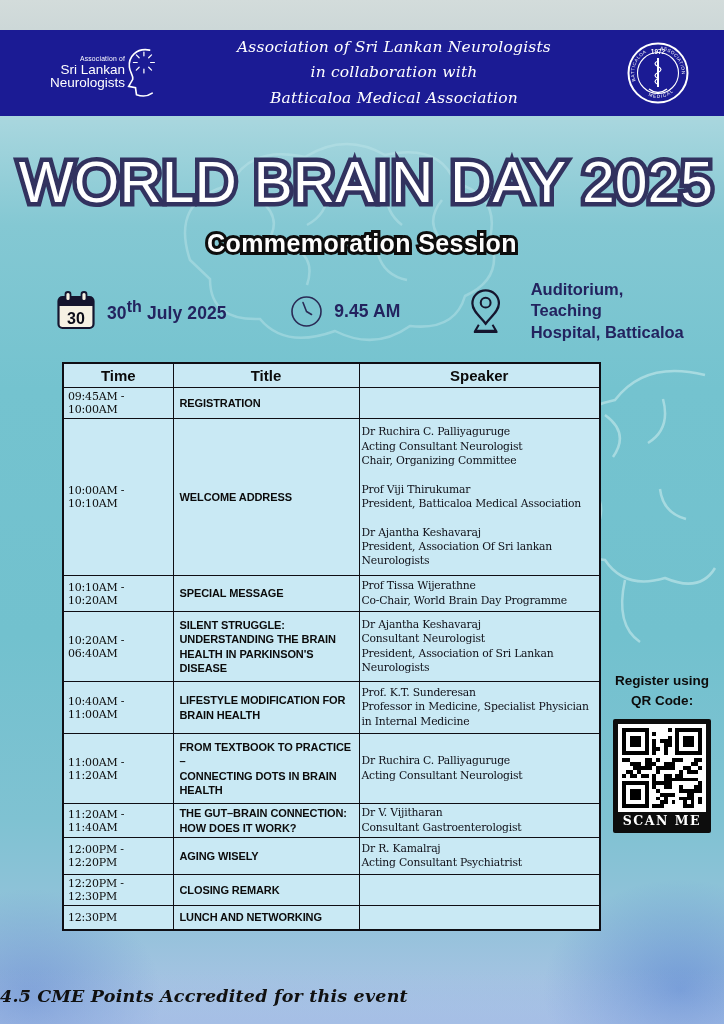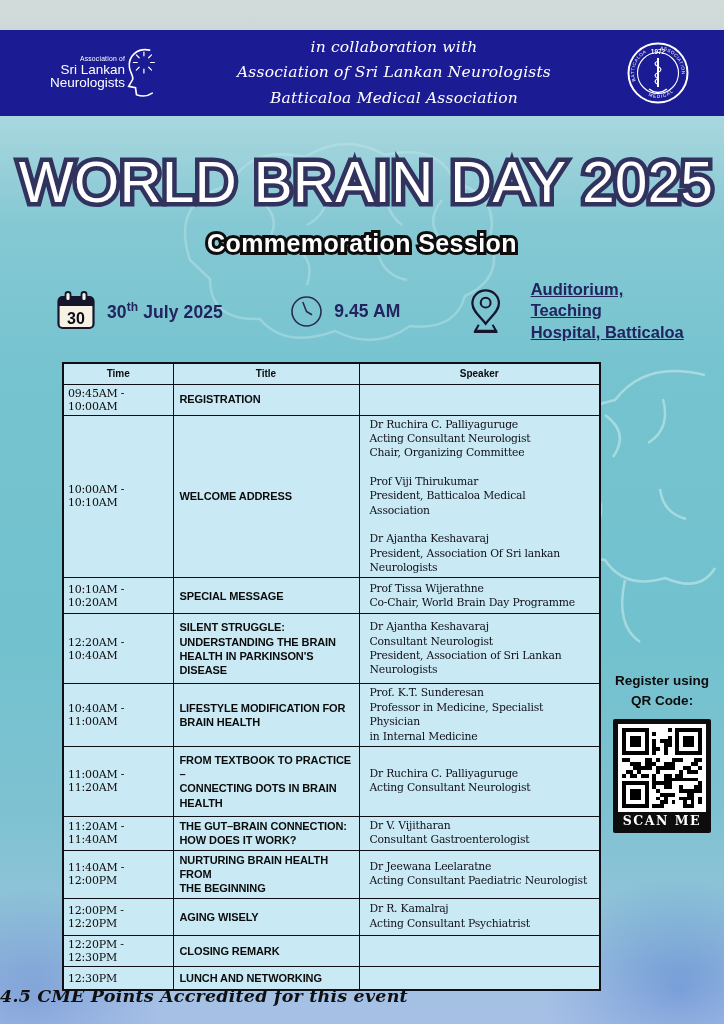--- a/index.html
+++ b/index.html
@@ -54,39 +54,39 @@
   .t-wrap{position:relative;display:block;}
 
   
   .info-row{position:absolute;left:0;top:281px;width:724px;height:60px;
     display:flex;align-items:center;box-sizing:border-box;
     padding:0 28px 0 56px;color:#23235f;}
   .info-item{display:flex;align-items:center;}
   .info-item.date{width:238px;}
   .info-item.time{width:180px;}
   .info-text{font-weight:700;font-size:17.5px;margin-left:11px;letter-spacing:.1px;}
-  .info-text sup{font-size:12px;vertical-align:super;}
-  .venue-text{font-weight:700;font-size:16.5px;line-height:1.28;margin-left:26px;text-decoration:underline;}
+  .info-text sup{font-size:16px;vertical-align:super;}
+  .venue-text{font-weight:700;font-size:16.5px;line-height:1.28;margin-left:26px;}
 
   
   table.sched{position:absolute;left:62px;top:362px;width:537px;
     border-collapse:collapse;table-layout:fixed;
     border:2px solid #0e0e14;}
   table.sched th,table.sched td{
     border:1.6px solid #0e0e14;background:#c9e9f4;
     vertical-align:middle;box-sizing:border-box;}
-  table.sched th{font-size:10px;font-weight:700;color:#0b0b0b;
+  table.sched th{font-size:15px;font-weight:700;color:#0b0b0b;
     text-align:center;padding:3px 2px;height:21px;}
   td.c-time{font-family:"DejaVu Serif",serif;font-size:11px;color:#0d0d0d;
     padding:2px 2px 2px 4px;letter-spacing:-.2px;}
   td.c-title{font-size:11px;font-weight:700;color:#0b0b0b;line-height:1.3;
     padding:2px 6px;letter-spacing:-.1px;white-space:pre-line;}
   td.c-title.center{text-align:left;}
   td.c-speaker{font-family:"DejaVu Serif",serif;font-size:10.8px;color:#101018;
-    line-height:1.33;padding:2px 10px;white-space:pre-line;letter-spacing:-.2px;}
+    line-height:1.33;padding:2px 2px;white-space:pre-line;letter-spacing:-.2px;}
 
   
   .qr-block{position:absolute;left:600px;top:671px;width:124px;text-align:center;}
   .qr-label{font-size:13.5px;font-weight:700;color:#0c0c0c;line-height:1.5;}
   .qr-frame{width:98px;margin:7px auto 0;background:#0d0d0d;
     padding:5px 5px 2px;box-sizing:border-box;border-radius:2px;}
   .qr-white{width:88px;height:88px;background:#fff;box-sizing:border-box;padding:4px;}
   .qr-white svg{display:block;width:80px;height:80px;}
   .qr-scan{color:#fff;font-family:"DejaVu Serif",serif;font-weight:700;
     font-size:12.5px;letter-spacing:1.5px;padding:1px 0 3px;}
@@ -129,22 +129,22 @@
       </div>
       <svg width="42" height="54" viewBox="0 0 44 56">
         <path d="M30 4 C16 1.5 7.5 11 8.8 22 c.7 6 4.3 8.6 3.5 12.6 L8 42 l7.2 1.5 1 7.2 c7 2.6 13.4 .6 16.5 -1.6" fill="none" stroke="#fff" stroke-width="1.7" stroke-linecap="round"></path>
         <g stroke="#fff" stroke-width="1.3" stroke-linecap="round">
           <path d="M24 10 l0 -4 M29 12 l3 -3 M31 17 l4 0 M29 22 l3 3 M24 24 l0 4 M19 22 l-3 3 M17 17 l-4 0 M19 12 l-3 -3"></path>
         </g>
       </svg>
     </div>
 
     <div class="bar-center">
+      <div>Association of Sri Lankan Neurologists</div>
       <div>in collaboration with</div>
-      <div>Association of Sri Lankan Neurologists</div>
       <div>Batticaloa Medical Association</div>
     </div>
 
     <svg class="bma-logo" viewBox="0 0 64 64">
       <defs>
         <path id="arcL" d="M9.5 40 A24 24 0 0 1 30 8.5"></path>
         <path id="arcR" d="M34 8.5 A24 24 0 0 1 54.5 40"></path>
         <path id="arcB" d="M16 50 A22 22 0 0 0 48 50"></path>
       </defs>
       <circle cx="32" cy="32" r="29.5" fill="none" stroke="#fff" stroke-width="2"></circle>
@@ -243,21 +243,21 @@
 President, Association Of Sri lankan
 Neurologists</td>
     </tr>
     <tr style="height:36px">
       <td class="c-time">10:10AM - 10:20AM</td>
       <td class="c-title">SPECIAL MESSAGE</td>
       <td class="c-speaker">Prof Tissa Wijerathne
 Co-Chair, World Brain Day Programme</td>
     </tr>
     <tr style="height:70px">
-      <td class="c-time">12:20AM - 10:40AM</td>
+      <td class="c-time">10:20AM - 06:40AM</td>
       <td class="c-title">SILENT STRUGGLE:
 UNDERSTANDING THE BRAIN
 HEALTH IN PARKINSON'S
 DISEASE</td>
       <td class="c-speaker">Dr Ajantha Keshavaraj
 Consultant Neurologist
 President, Association of Sri Lankan
 Neurologists</td>
     </tr>
     <tr style="height:52px">
@@ -275,27 +275,20 @@
 HEALTH</td>
       <td class="c-speaker">Dr Ruchira C. Palliyaguruge
 Acting Consultant Neurologist</td>
     </tr>
     <tr style="height:34px">
       <td class="c-time">11:20AM - 11:40AM</td>
       <td class="c-title">THE GUT–BRAIN CONNECTION:
 HOW DOES IT WORK?</td>
       <td class="c-speaker">Dr V. Vijitharan
 Consultant Gastroenterologist</td>
-    </tr>
-    <tr style="height:38px">
-      <td class="c-time">11:40AM - 12:00PM</td>
-      <td class="c-title">NURTURING BRAIN HEALTH FROM
-THE BEGINNING</td>
-      <td class="c-speaker">Dr Jeewana Leelaratne
-Acting Consultant Paediatric Neurologist</td>
     </tr>
     <tr style="height:37px">
       <td class="c-time">12:00PM - 12:20PM</td>
       <td class="c-title">AGING WISELY</td>
       <td class="c-speaker">Dr R. Kamalraj
 Acting Consultant Psychiatrist</td>
     </tr>
     <tr style="height:25px">
       <td class="c-time">12:20PM - 12:30PM</td>
       <td class="c-title">CLOSING REMARK</td>

